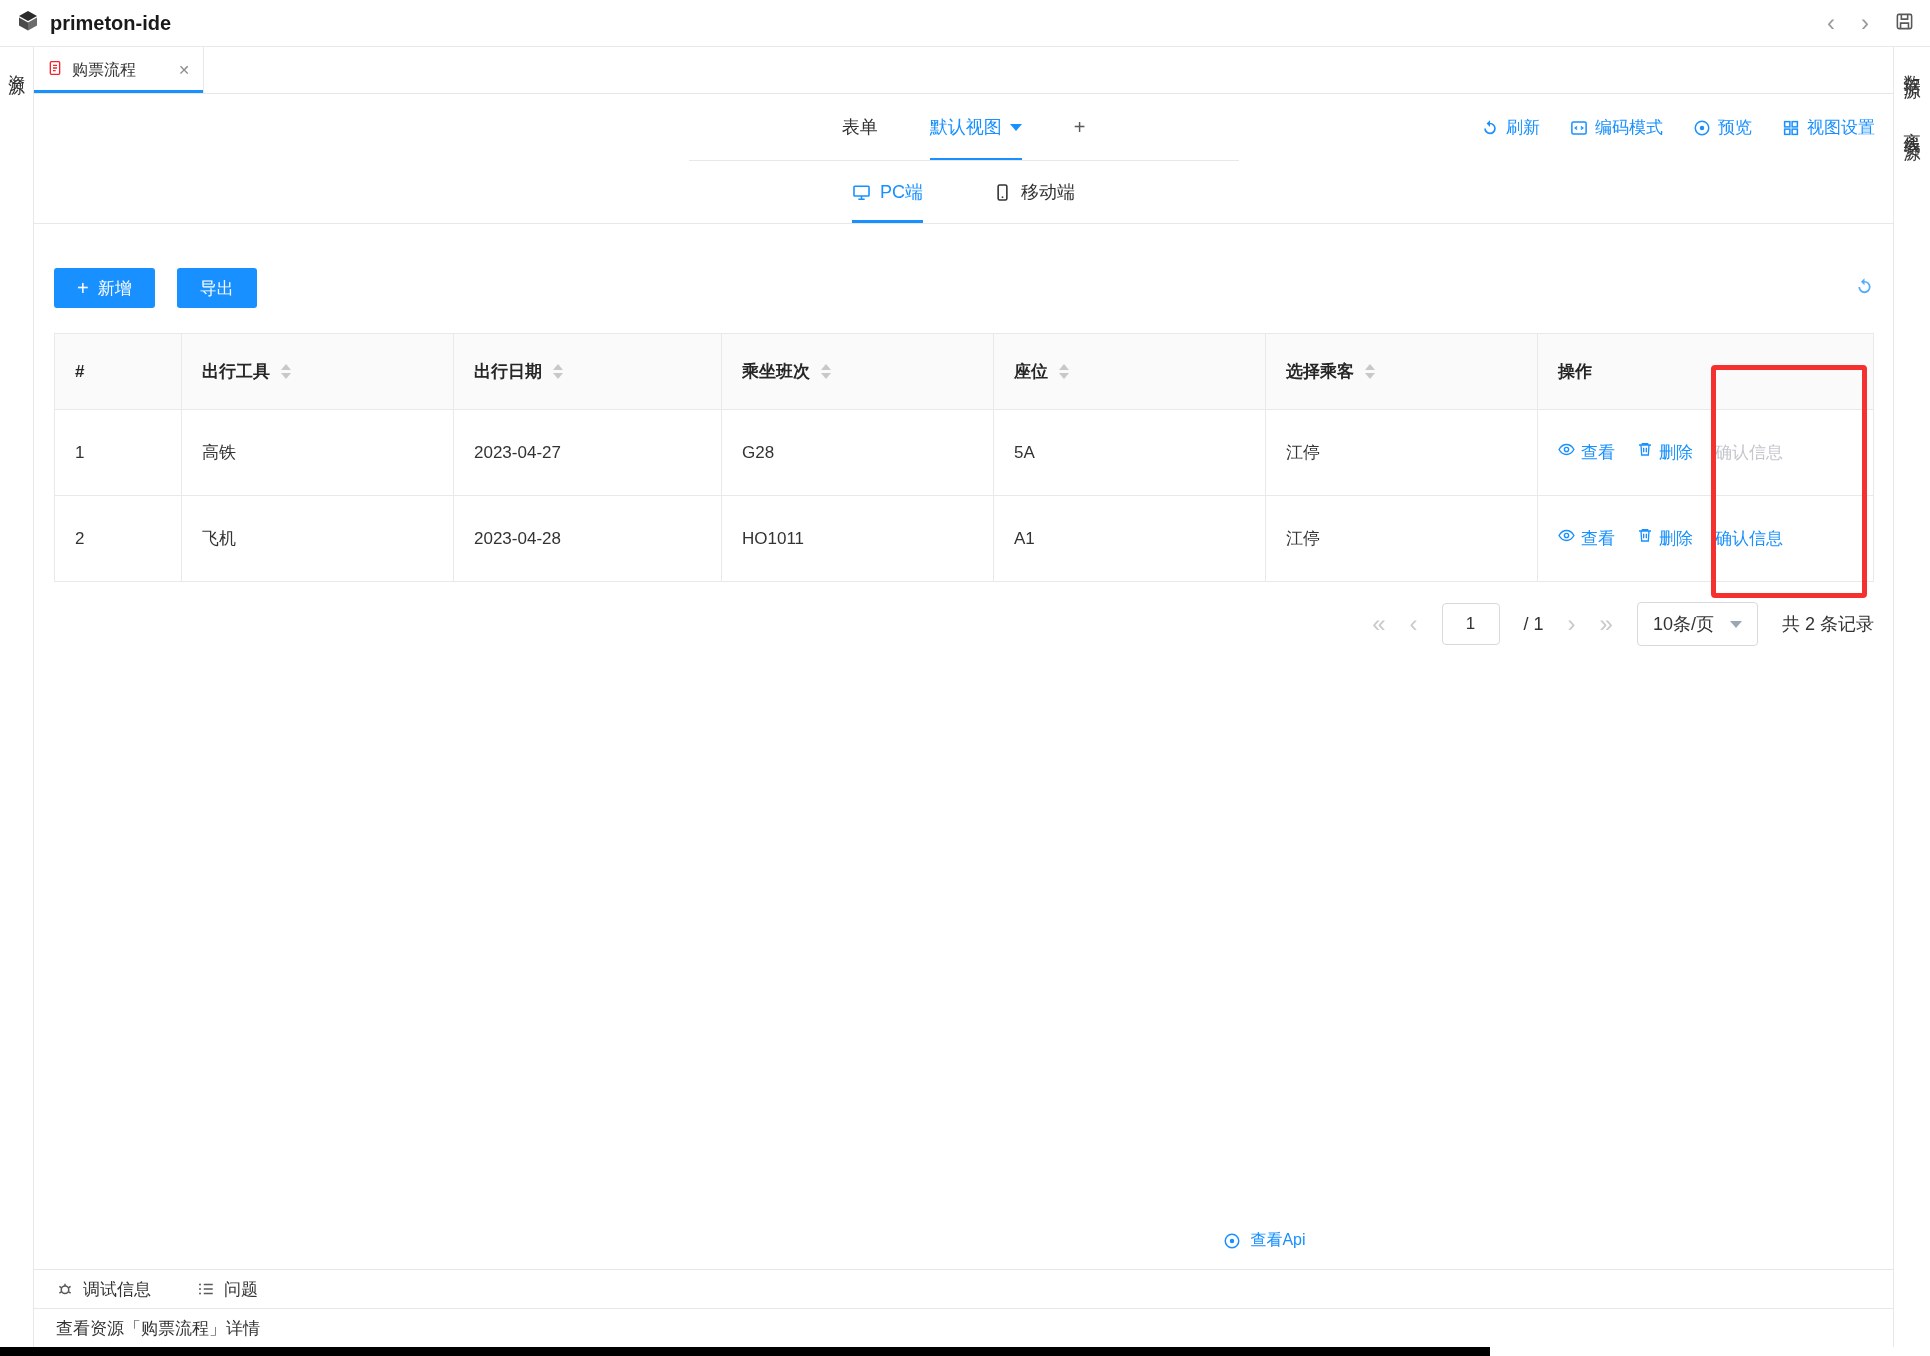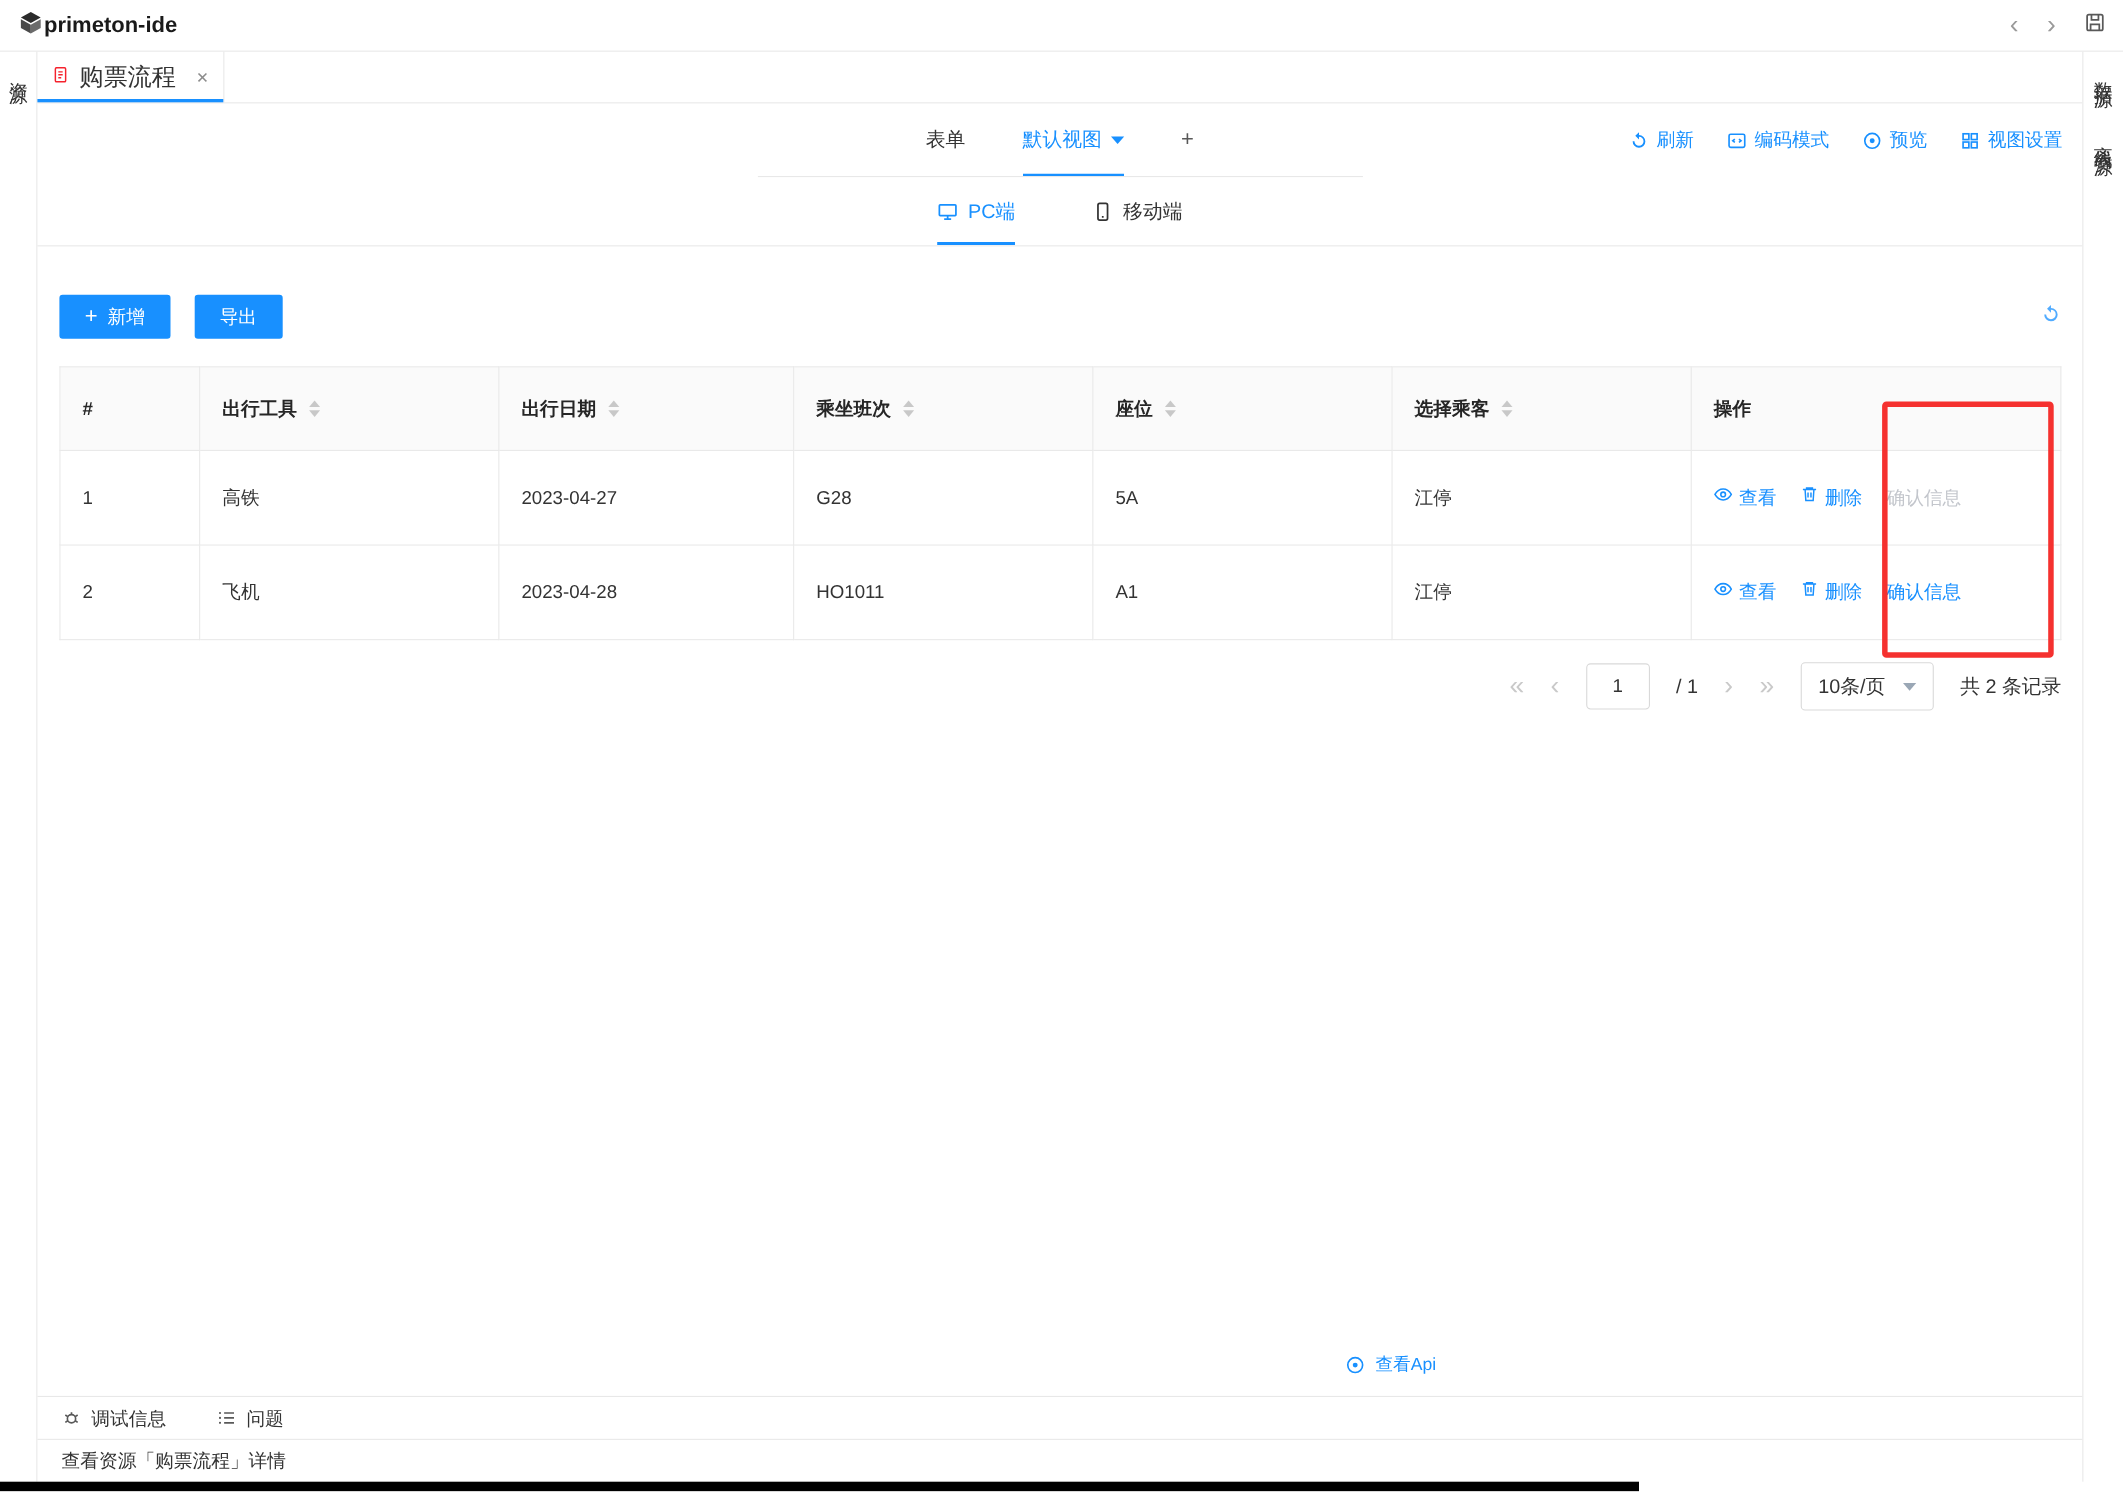--- a/index.html
+++ b/index.html
@@ -2,38 +2,38 @@
 <html><head>
 <meta charset="utf-8">
 <style>
   * { margin:0; padding:0; box-sizing:border-box; }
   html,body { background:#fff; }
   body { font-family:"Liberation Sans","DejaVu Sans",sans-serif; color:#333; }
   .app { width:1930px; height:1356px; display:flex; flex-direction:column; overflow:hidden; background:#fff; }
 
   
   .topbar { height:47px; flex:none; display:flex; align-items:center; justify-content:space-between; padding:0 16px; border-bottom:1px solid #e8e8e8; }
-  .topbar-left { display:flex; align-items:center; }
+  .topbar-left { display:flex; align-items:center; gap:10px; }
   .app-title { font-size:20px; font-weight:600; color:#1a1a1a; }
   .topbar-right { display:flex; align-items:center; gap:26px; }
   .nav-chevron { font-size:24px; color:#9a9a9a; line-height:1; cursor:pointer; }
 
   
   .body-row { flex:1; display:flex; min-height:0; }
   .left-rail { width:34px; flex:none; border-right:1px solid #e8e8e8; padding-top:14px; display:flex; justify-content:center; }
   .right-rail { width:37px; flex:none; border-left:1px solid #e8e8e8; padding-top:14px; display:flex; flex-direction:column; align-items:center; gap:46px; }
   .v-text { writing-mode:vertical-rl; text-orientation:upright; font-size:17px; color:#333; letter-spacing:4px; cursor:pointer; }
 
   .center-col { flex:1; min-width:0; display:flex; flex-direction:column; }
 
   
   .tabstrip { height:47px; flex:none; border-bottom:1px solid #e8e8e8; display:flex; }
   .editor-tab { width:170px; display:flex; align-items:center; gap:9px; padding:0 13px; border-right:1px solid #e8e8e8; position:relative; cursor:pointer; }
   .editor-tab::after { content:""; position:absolute; left:0; right:0; bottom:0; height:3px; background:#1890ff; }
-  .editor-tab .tab-label { font-size:22px; color:#333; }
+  .editor-tab .tab-label { font-size:16px; color:#333; }
   .tab-close { margin-left:auto; font-size:14px; color:#8c8c8c; cursor:pointer; }
 
   
   .view-toolbar { height:67px; flex:none; position:relative; }
   .vt-center { position:absolute; left:50%; transform:translateX(-50%); top:0; bottom:0; width:550px; border-bottom:1px solid #e8e8e8; display:flex; align-items:stretch; justify-content:center; gap:52px; }
   .vt-item { display:flex; align-items:center; gap:8px; font-size:18px; color:#333; cursor:pointer; }
   .vt-item.active { color:#1890ff; box-shadow:inset 0 -2px 0 #1890ff; }
   .vt-add { font-size:20px; color:#595959; }
   .caret-down-blue { width:0; height:0; border-left:6px solid transparent; border-right:6px solid transparent; border-top:7px solid #1890ff; }
   .vt-right { position:absolute; right:18px; top:0; bottom:0; display:flex; align-items:center; gap:30px; }

